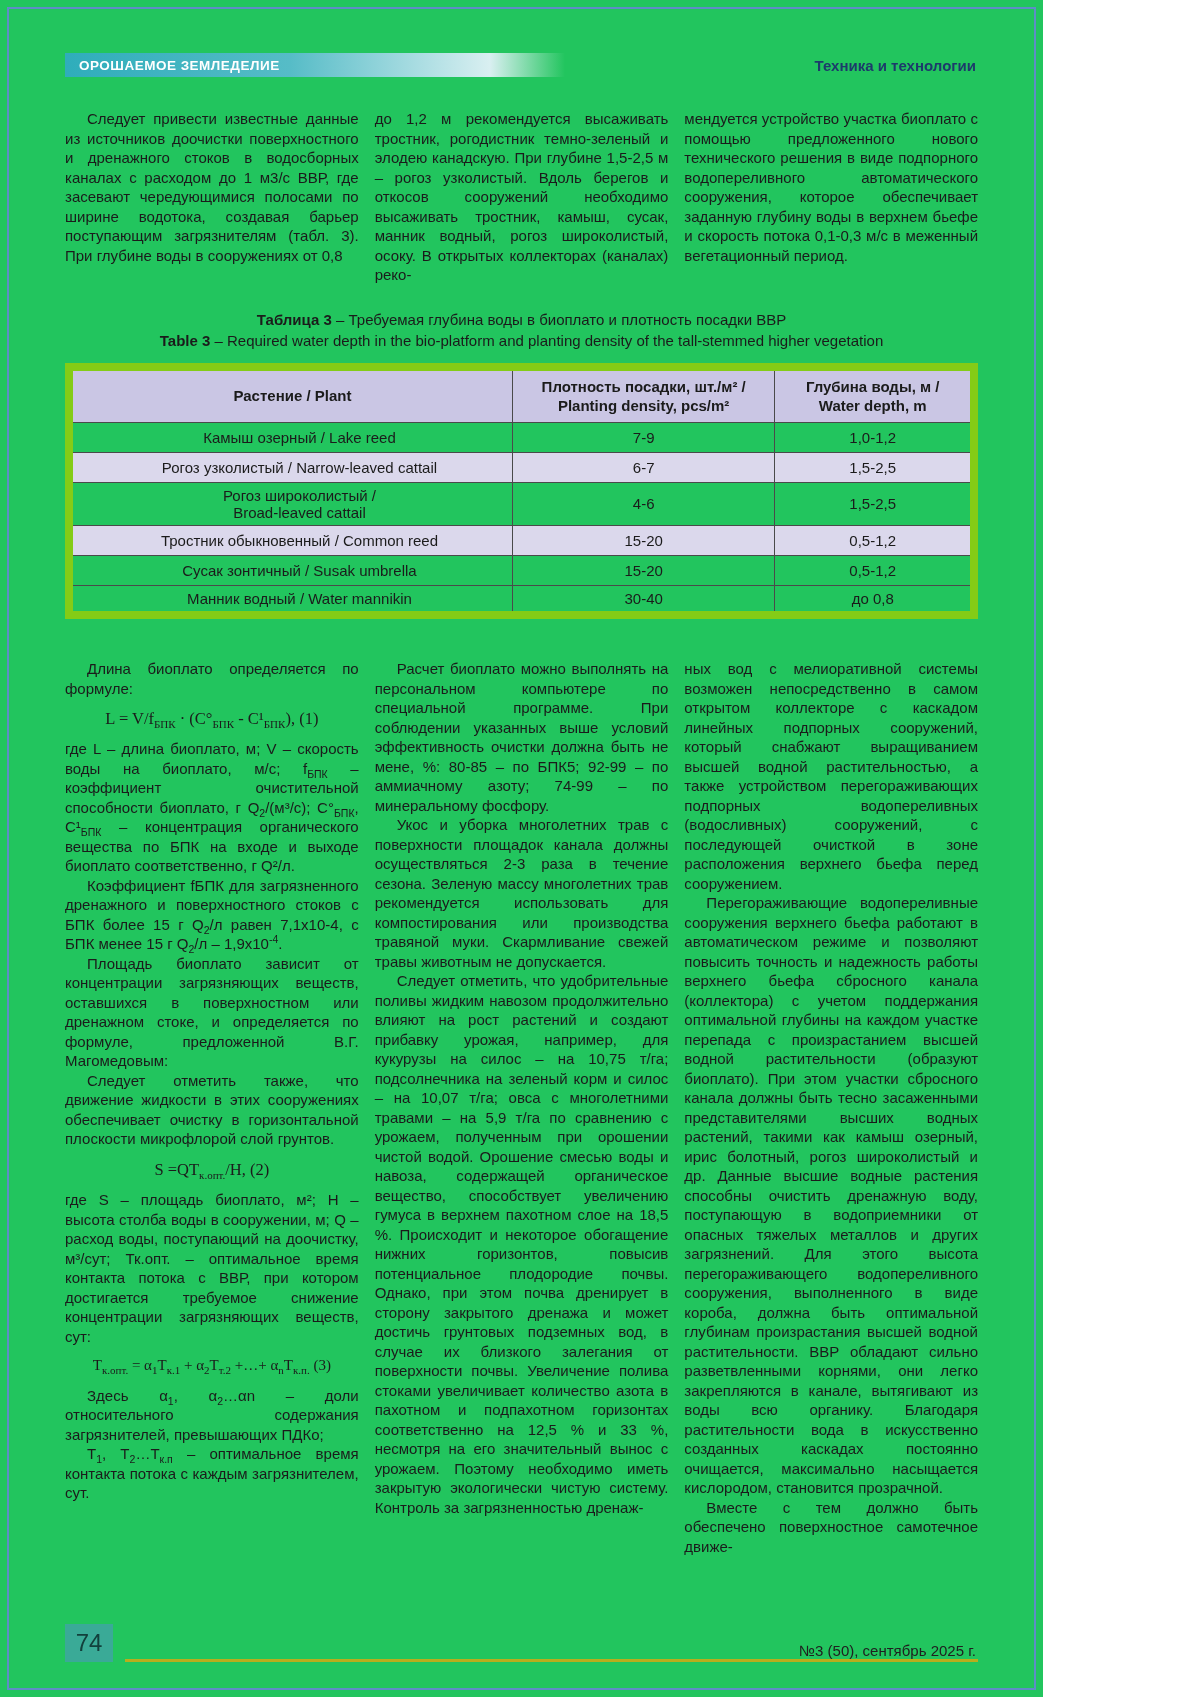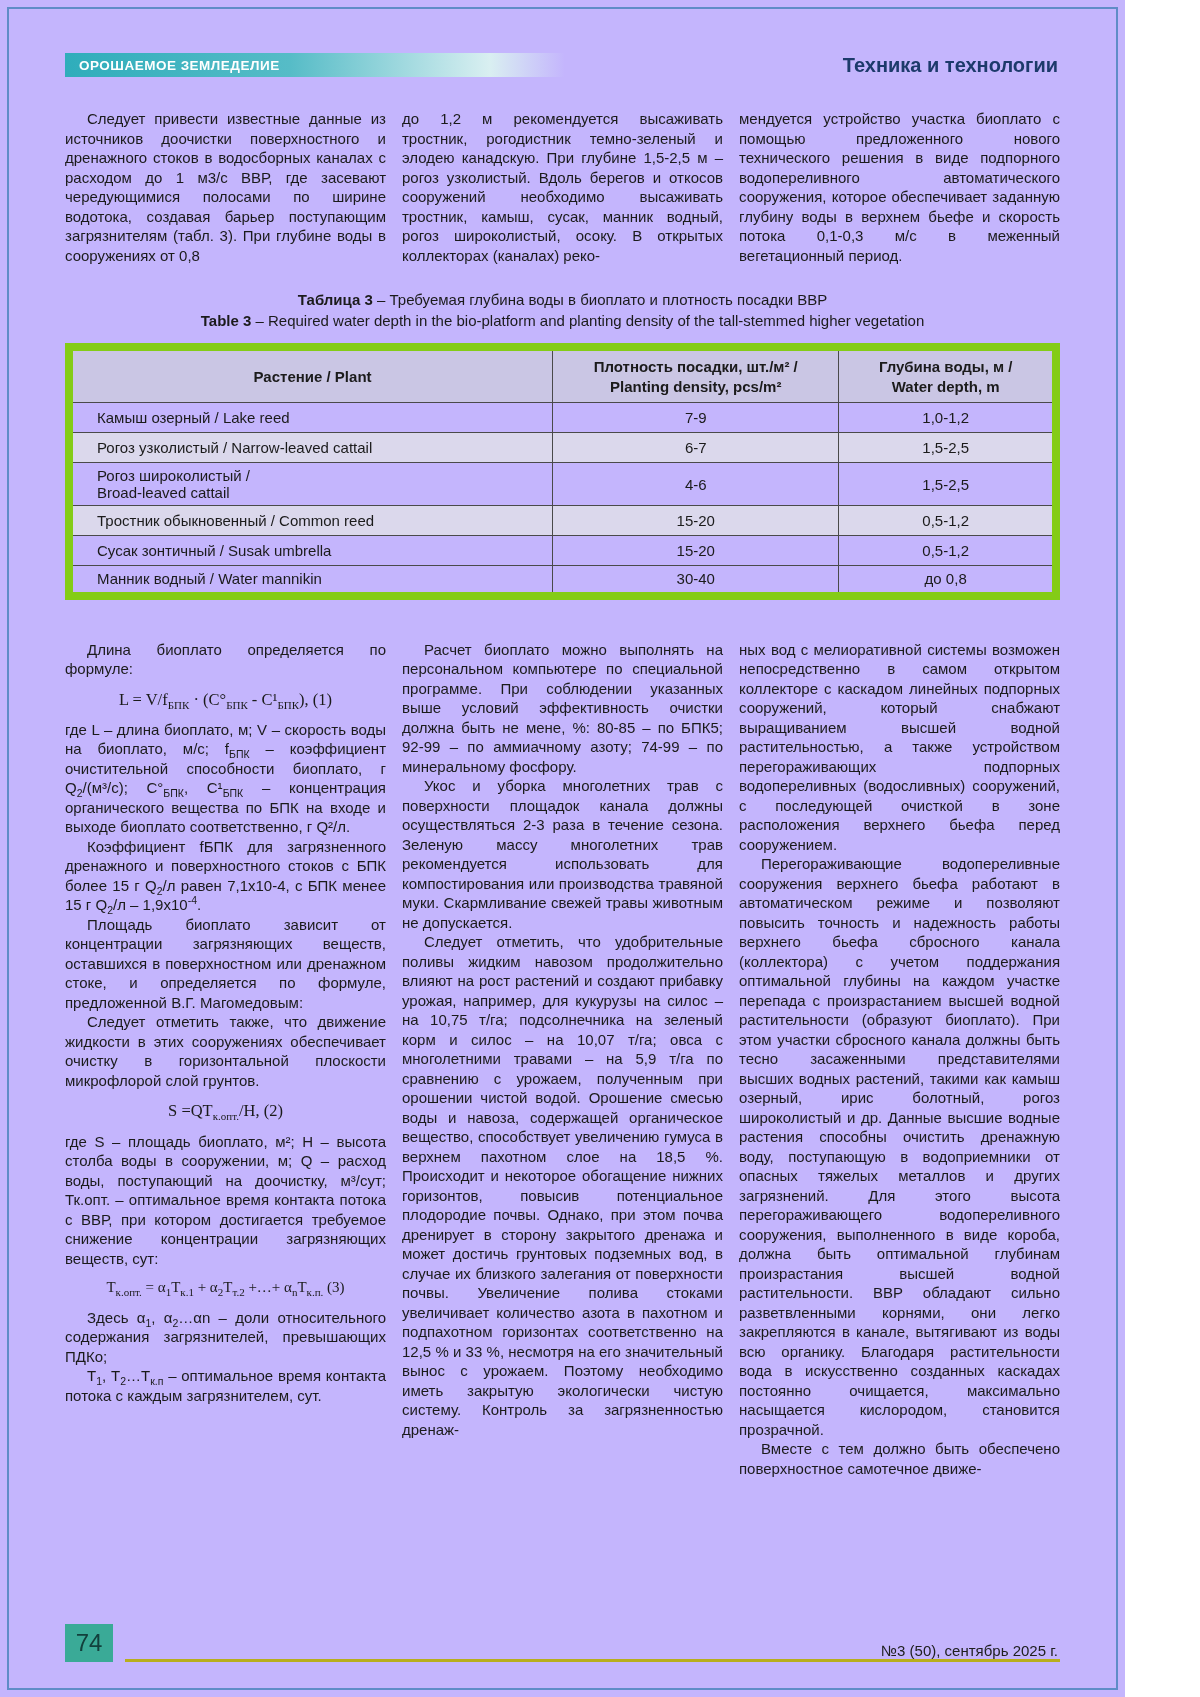--- a/index.html
+++ b/index.html
@@ -2,41 +2,41 @@
 <html lang="ru" style="--page-border: #5f8cc7; --accent: #2fadbb; --navy: #1d3a6b; --thead-bg: #cac6e4; --row-alt: #dbd8ec; --foot-box: #3aaa97; --foot-line: #b8ae1d;"><head>
 <meta charset="utf-8">
 <style>
   * { margin:0; padding:0; box-sizing:border-box; }
   html, body { background:#ffffff; }
   body {
     width:1200px; height:1697px;
     font-family:"Liberation Sans","DejaVu Sans",sans-serif;
     color:#1b1b1b;
   }
-  .page { position:relative; width:1125px; height:1697px; background:#c4b5fd; overflow:hidden; }
+  .page { position:relative; width:1043px; height:1697px; background:#22c55e; overflow:hidden; }
   .frame {
     position:absolute; inset:7px;
     border:2px solid var(--page-border,#5f8cc7);
     pointer-events:none;
   }
   .content {
     position:absolute; inset:9px;
     padding:44px 56px 26px 56px;
     display:flex; flex-direction:column;
   }
 
   
   .pagehead { display:flex; justify-content:space-between; align-items:center; }
   .rubric-bar {
     width:500px; height:24px;
     background:linear-gradient(90deg, var(--accent,#2fadbb) 0%, #56bcc7 45%, #d9eff1 85%, rgba(255,255,255,0) 100%);
     display:flex; align-items:center; padding-left:14px;
   }
   .rubric-text { color:#ffffff; font-weight:bold; font-size:13.5px; letter-spacing:.5px; }
-  .section-name { color:var(--navy,#1d3a6b); font-weight:bold; font-size:20px; padding-right:2px; }
+  .section-name { color:var(--navy,#1d3a6b); font-weight:bold; font-size:15px; padding-right:2px; }
 
   
   .cols { display:flex; gap:16px; }
   .cols .col { flex:1 1 0; min-width:0; }
   .top-cols { margin-top:32px; }
   .body-cols { margin-top:40px; }
   p { text-align:justify; font-size:15px; line-height:1.3; hyphens:auto; }
   .ind { text-indent:22px; }
 
   
@@ -51,21 +51,21 @@
   .datatable th, .datatable td {
     border:1px solid #4a4a4a;
     font-size:15px; padding:4px 10px;
     white-space:pre-line; vertical-align:middle;
   }
   .datatable th {
     background:var(--thead-bg,#cac6e4);
     font-weight:bold; text-align:center; padding:6px 8px; line-height:1.3;
   }
   .datatable td { text-align:center; height:30px; }
-  .datatable td.plant { text-align:left; padding-left:24px; }
+  .datatable td.plant { text-align:center; padding-left:24px; }
   .datatable col.c1 { width:49%; }
   .datatable col.c2 { width:29%; }
   .datatable col.c3 { width:22%; }
   .datatable tr.alt td { background:var(--row-alt,#dbd8ec); }
 
   
   .formula {
     text-align:center; text-indent:0;
     font-family:"Liberation Serif","DejaVu Serif",serif;
     font-size:16.5px; margin:10px 0;

